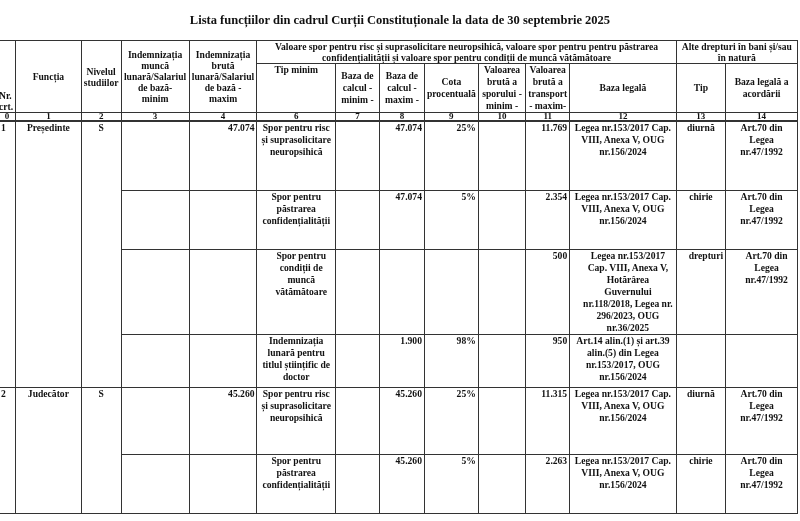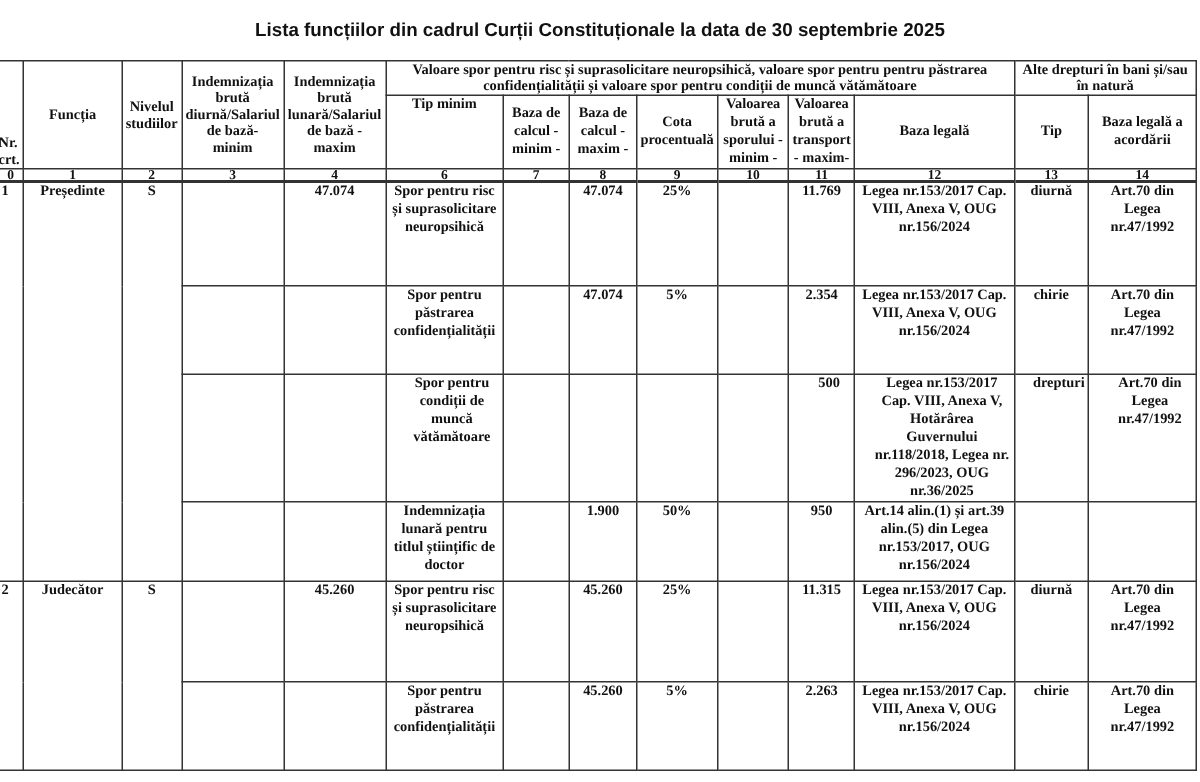--- a/index.html
+++ b/index.html
@@ -1,25 +1,25 @@
 <!DOCTYPE html>
 <html><head>
 <meta charset="utf-8">
 <style>
   html, body { margin:0; padding:0; background:#ffffff; }
   body { width:800px; height:521px; overflow:hidden; position:relative;
          font-family:"DejaVu Serif","Liberation Serif",serif; color:#111; }
   .title { position:absolute; left:0; top:13px; width:800px; text-align:center;
-           font-size:12.5px; font-weight:bold; font-family:Liberation Sans, sans-serif; }
+           font-size:12.5px; font-weight:bold; font-family:Liberation Serif, serif; }
   table { position:absolute; left:-2px; top:40px; border-collapse:collapse; table-layout:fixed;
           font-family:"Liberation Serif",serif; font-weight:bold; font-size:9.6px; line-height:12px; }
   td, th { border:1px solid #333; padding:0 2px; vertical-align:top; text-align:center;
            overflow:hidden; font-weight:bold; }
   th { vertical-align:middle; }
-  .r { text-align:center; }
+  .r { text-align:right; }
   .nr { text-align:left; vertical-align:bottom; padding-left:0;margin-left:31px; }
   .num td { height:7px; line-height:7px; font-size:9px; padding:0; border-bottom:2px solid #333; }
   .hdr-group { height:20px; line-height:11px; }
   .hdr-sub th { height:46px; }
   .tipspor { vertical-align:top; }
   tr.d1 td { height:68px; }
   tr.d2 td { height:58px; }
   tr.d3 td { height:82px;padding-left:12px; }
   tr.d4 td { height:52px; }
   tr.d5 td { height:66px; }
@@ -46,21 +46,21 @@
       <col style="width:43px">
       <col style="width:110px">
     <col style="width:41px">
       <col style="width:73px">
   </colgroup>
   <thead>
     <tr class="hdr-group">
       <th rowspan="2" class="nr">Nr. crt.</th>
       <th rowspan="2">Funcția</th>
       <th rowspan="2">Nivelul studiilor</th>
-      <th rowspan="2">Indemnizația brută diurnă/Salariul de bază- minim</th>
+      <th rowspan="2">Indemnizația muncă lunară/Salariul de bază- minim</th>
       <th rowspan="2">Indemnizația brută lunară/Salariul de bază   -maxim</th>
       <th colspan="7" style="vertical-align:top">Valoare spor pentru risc și suprasolicitare neuropsihică, valoare spor pentru pentru păstrarea confidențialității și valoare spor pentru condiții de muncă vătămătoare</th>
       <th colspan="2" style="vertical-align:top">Alte drepturi în bani și/sau în natură</th>
     </tr>
     <tr class="hdr-sub">
       <th class="tipspor">Tip minim</th>
       <th>Baza de calcul - minim -</th>
       <th>Baza de calcul - maxim -</th>
       <th>Cota procentuală</th>
       <th>Valoarea brută a sporului  - minim -</th>
@@ -129,21 +129,21 @@
       <td>Legea nr.153/2017 Cap. VIII, Anexa V, Hotărârea Guvernului nr.118/2018, Legea nr. 296/2023, OUG nr.36/2025</td>
       <td>drepturi</td>
       <td>Art.70 din Legea nr.47/1992</td>
     </tr>
     <tr class="d4">
       <td></td>
       <td></td>
       <td>Indemnizația lunară pentru titlul științific de doctor</td>
       <td></td>
       <td class="r">1.900</td>
-      <td class="r">50%</td>
+      <td class="r">98%</td>
       <td></td>
       <td class="r">950</td>
       <td>Art.14 alin.(1) și art.39 alin.(5) din Legea nr.153/2017, OUG nr.156/2024</td>
       <td></td>
       <td></td>
     </tr>
 
     <tr class="d5">
       <td rowspan="2" class="toplft">2</td>
       <td rowspan="2">Judecător</td>

